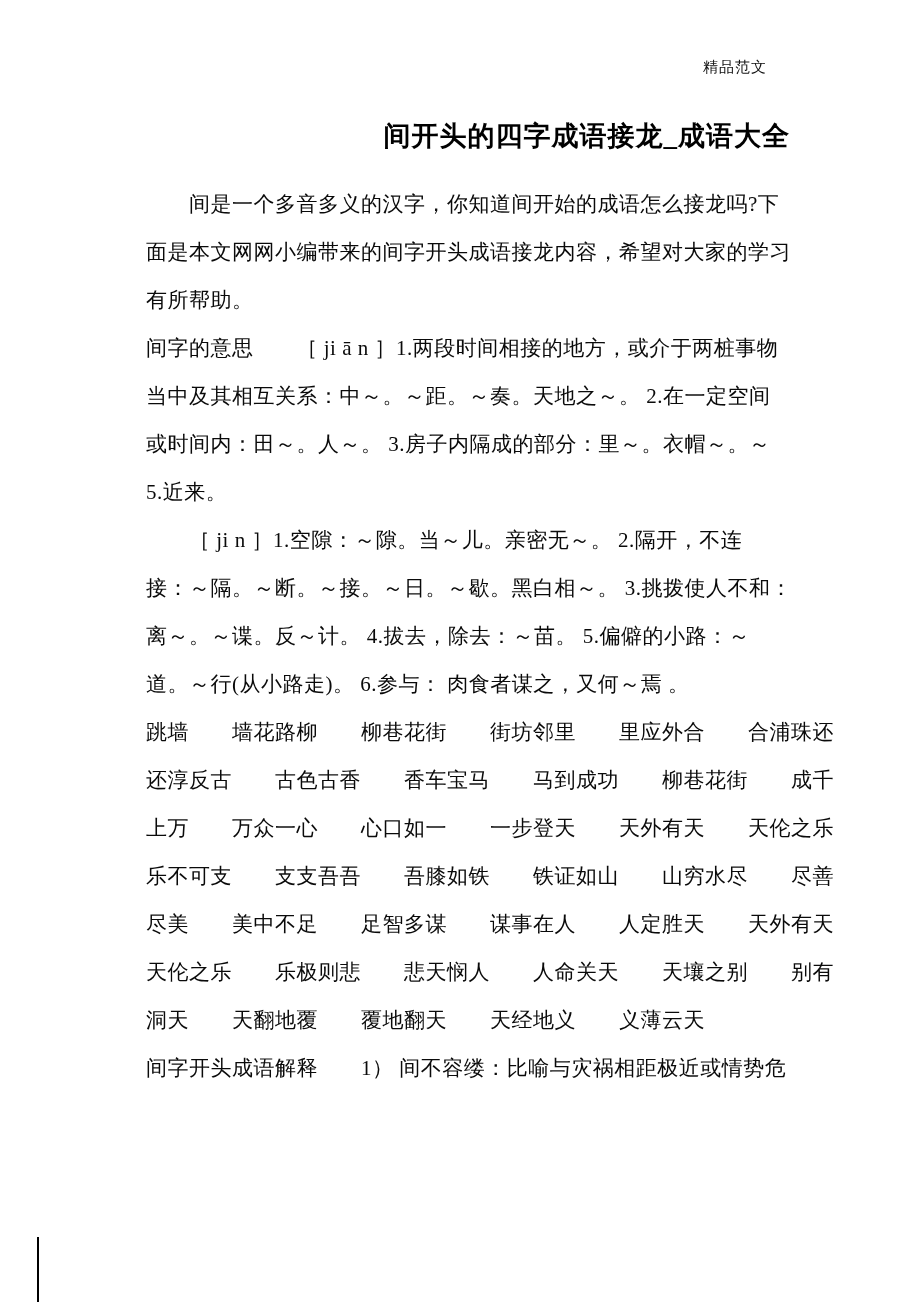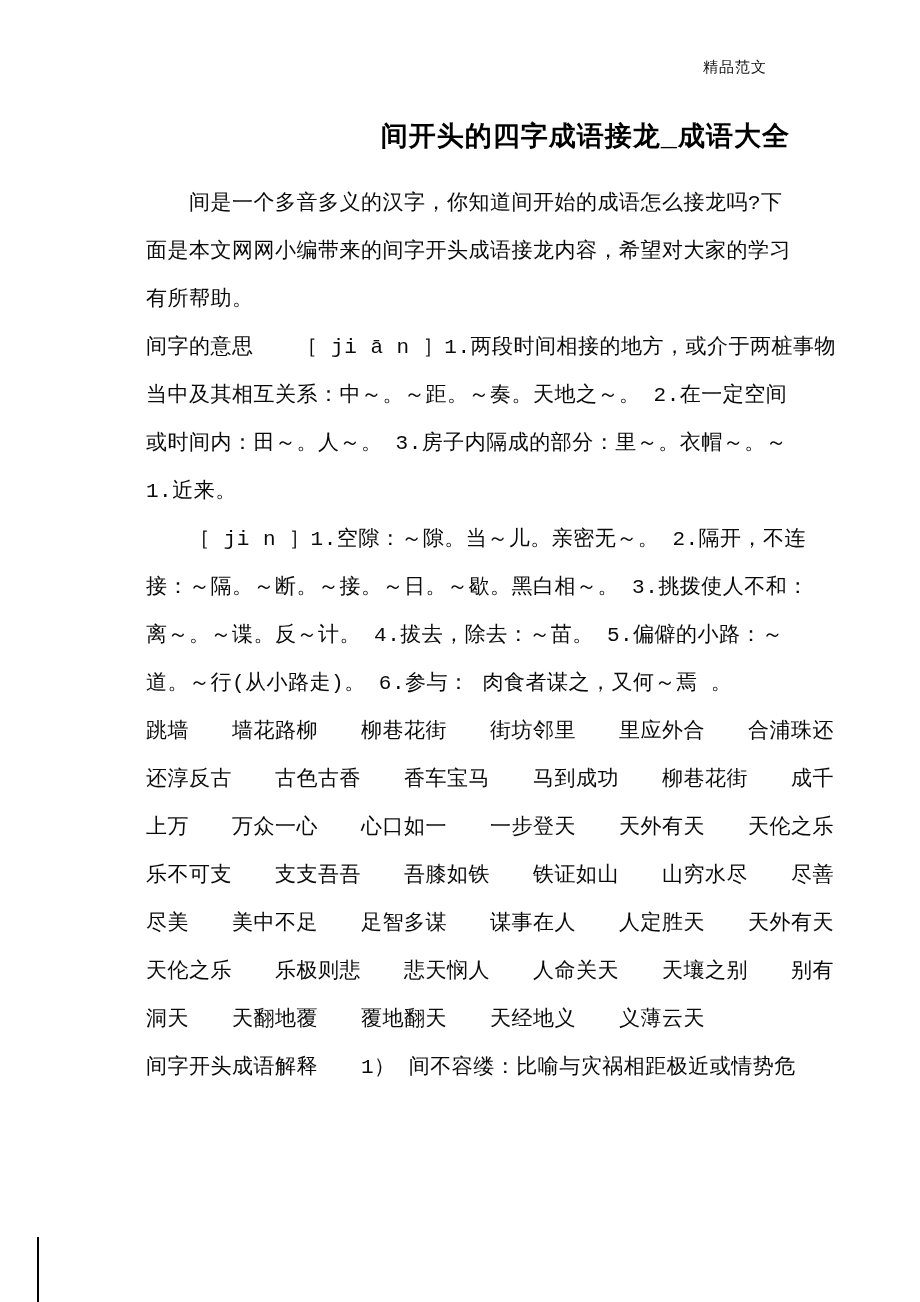--- a/index.html
+++ b/index.html
@@ -6,21 +6,21 @@
     margin: 0;
     padding: 0;
     background: #ffffff;
   }
   .page {
     position: relative;
     width: 920px;
     height: 1302px;
     background: #ffffff;
     overflow: hidden;
-    font-family: Liberation Mono, monospace;
+    font-family: Liberation Serif, serif;
     color: #000000;
   }
   .watermark {
     position: absolute;
     top: 58px;
     left: 703px;
     width: 70px;
     font-size: 15px;
     letter-spacing: 1px;
     color: #111111;
@@ -71,21 +71,21 @@
 
   <h1 class="doc-title">间开头的四字成语接龙_成语大全</h1>
 
   <div class="body-text">
       <div class="line">　　间是一个多音多义的汉字，你知道间开始的成语怎么接龙吗?下</div>
       <div class="line">面是本文网网小编带来的间字开头成语接龙内容，希望对大家的学习</div>
       <div class="line">有所帮助。</div>
       <div class="line">间字的意思　　［ ji ā n ］1.两段时间相接的地方，或介于两桩事物</div>
       <div class="line">当中及其相互关系：中～。～距。～奏。天地之～。 2.在一定空间</div>
       <div class="line">或时间内：田～。人～。 3.房子内隔成的部分：里～。衣帽～。～</div>
-      <div class="line">1.近来。</div>
+      <div class="line">5.近来。</div>
       <div class="line">　　［ ji n ］1.空隙：～隙。当～儿。亲密无～。 2.隔开，不连</div>
       <div class="line">接：～隔。～断。～接。～日。～歇。黑白相～。 3.挑拨使人不和：</div>
       <div class="line">离～。～谍。反～计。 4.拔去，除去：～苗。 5.偏僻的小路：～</div>
       <div class="line">道。～行(从小路走)。 6.参与： 肉食者谋之，又何～焉 。</div>
       <div class="line">跳墙　　墙花路柳　　柳巷花街　　街坊邻里　　里应外合　　合浦珠还</div>
       <div class="line">还淳反古　　古色古香　　香车宝马　　马到成功　　柳巷花街　　成千</div>
       <div class="line">上万　　万众一心　　心口如一　　一步登天　　天外有天　　天伦之乐</div>
       <div class="line">乐不可支　　支支吾吾　　吾膝如铁　　铁证如山　　山穷水尽　　尽善</div>
       <div class="line">尽美　　美中不足　　足智多谋　　谋事在人　　人定胜天　　天外有天</div>
       <div class="line">天伦之乐　　乐极则悲　　悲天悯人　　人命关天　　天壤之别　　别有</div>

